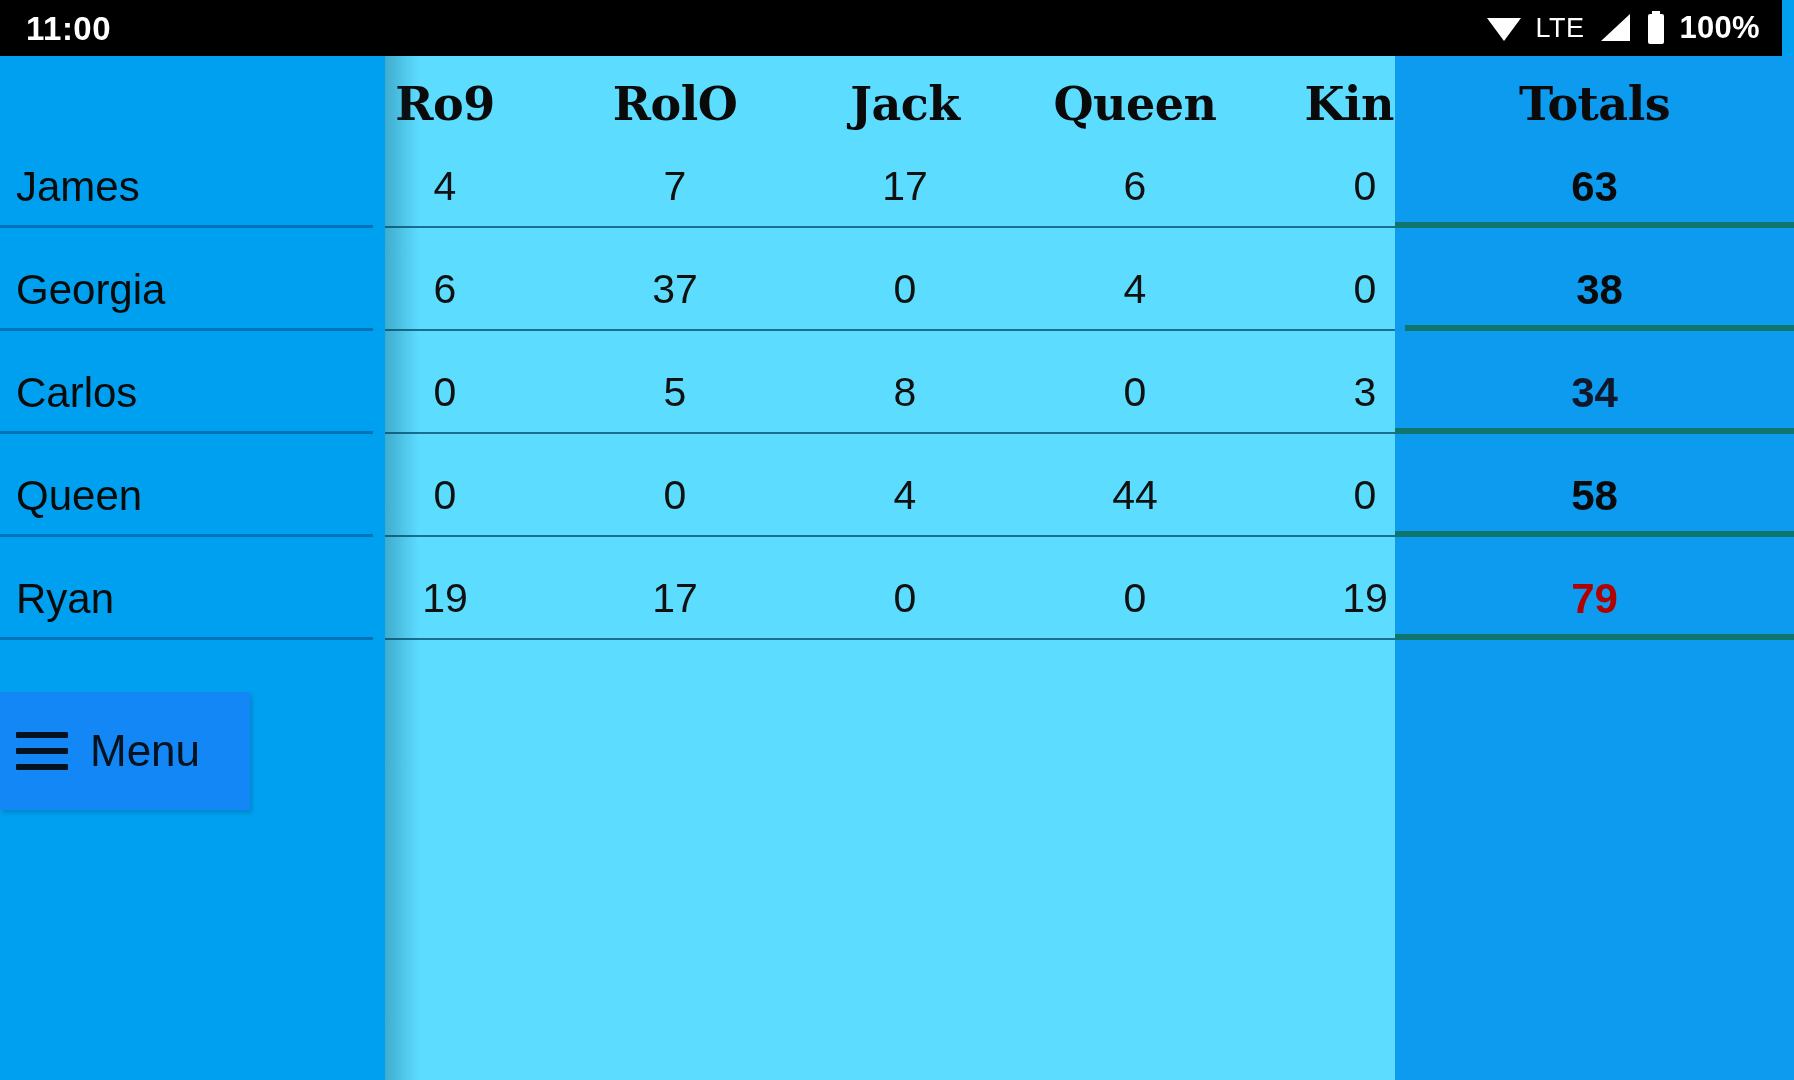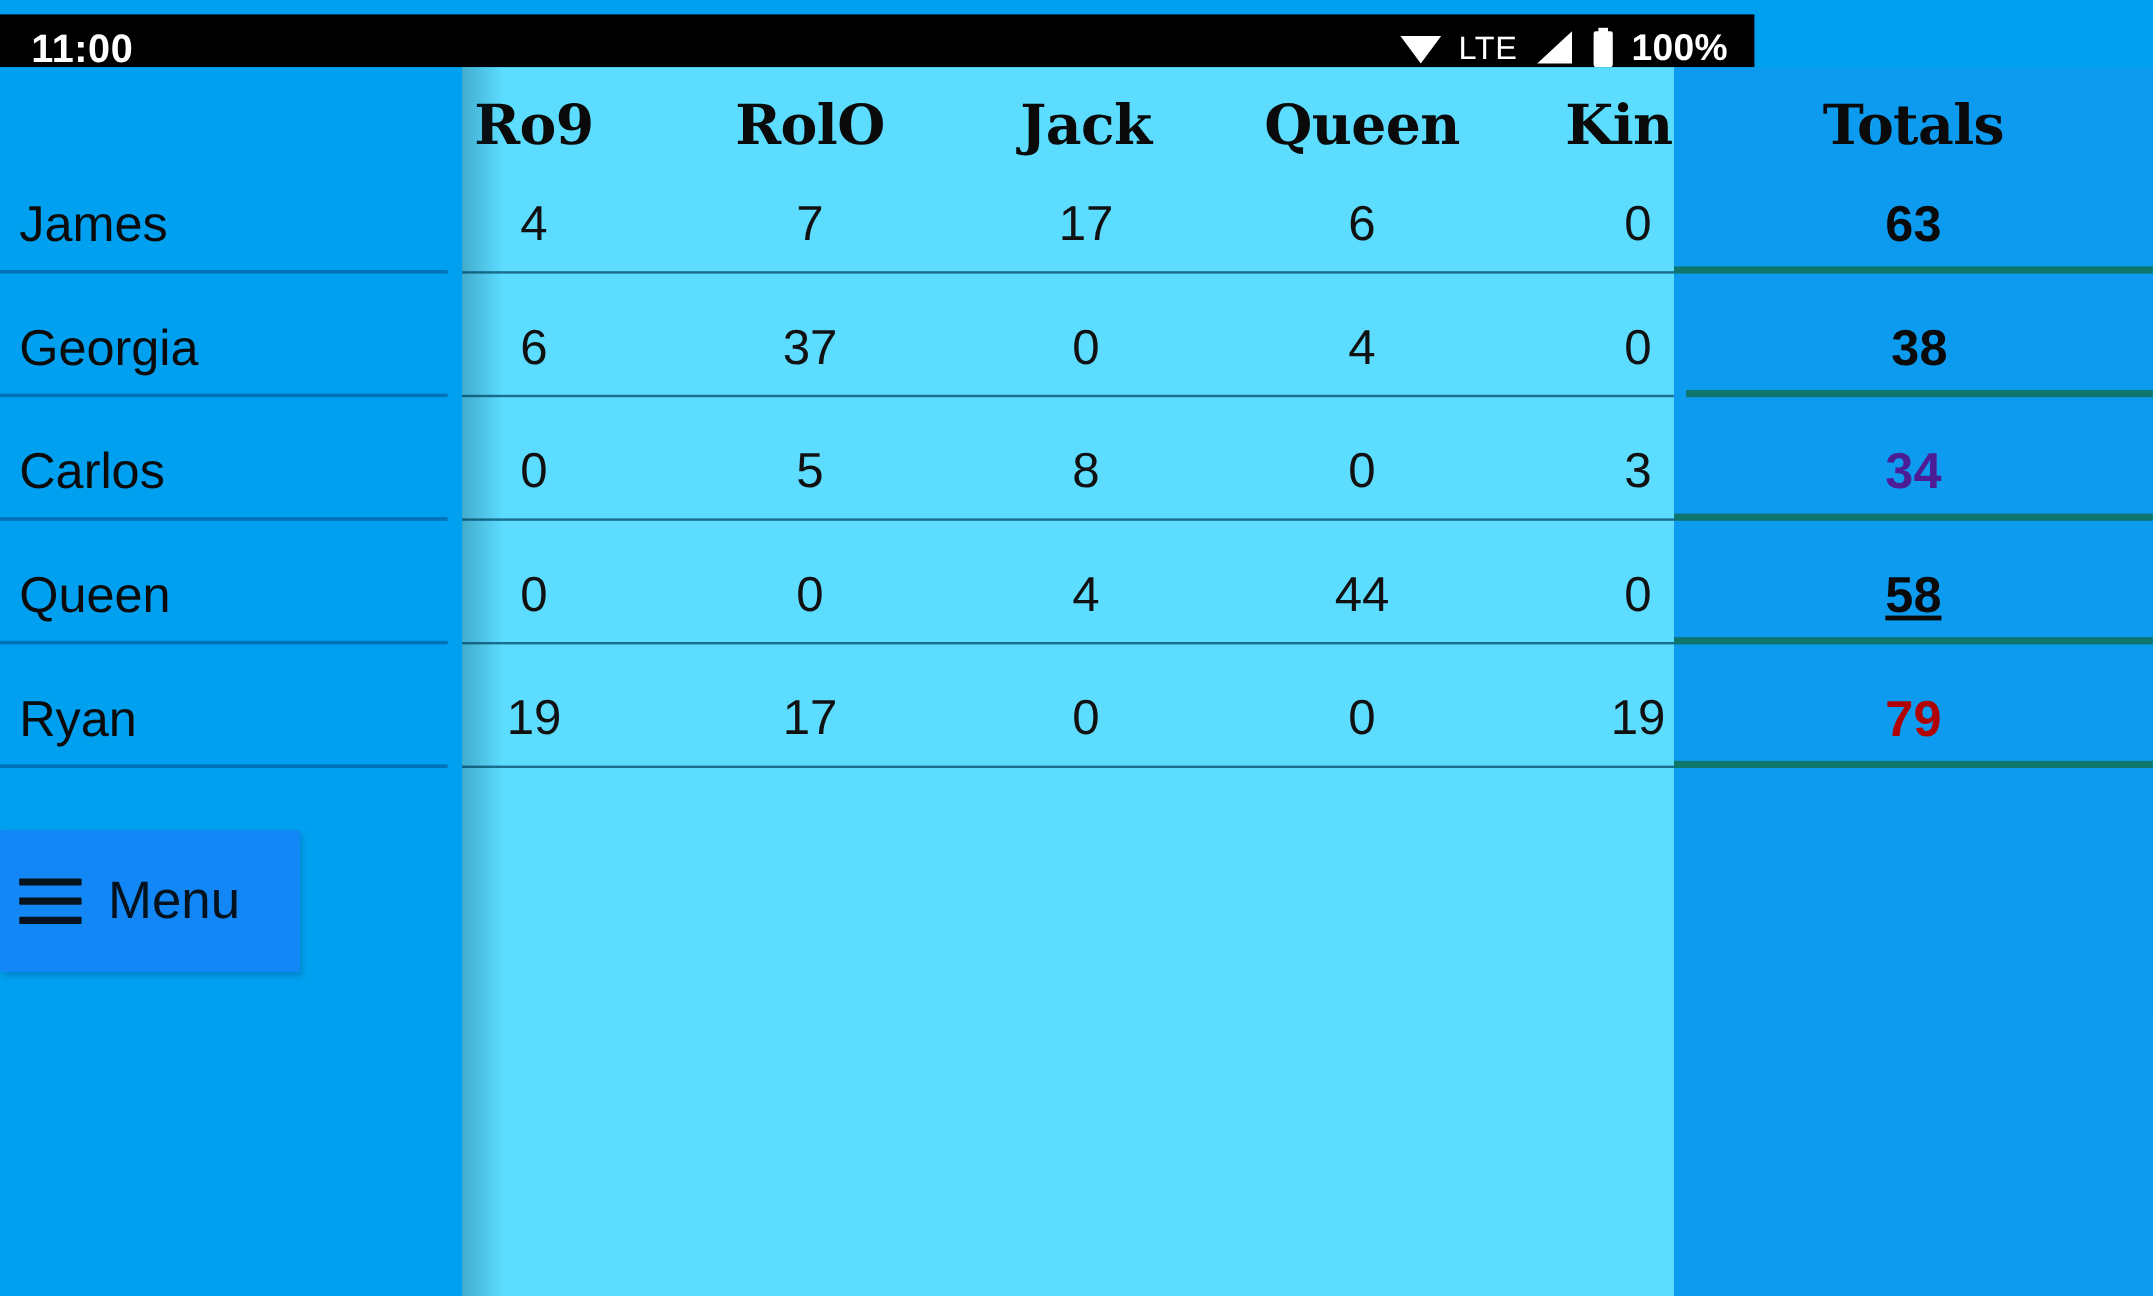--- a/index.html
+++ b/index.html
@@ -5,25 +5,24 @@
   * { margin:0; padding:0; box-sizing:border-box; }
   html, body {
     width:1794px; height:1080px;
     background:#00A0F0;
     font-family:"Liberation Sans", sans-serif;
     overflow:hidden;
   }
 
   
   #status-bar{
-    position:absolute; top:0; left:0; width:1462px; height:56px;
+    position:absolute; top:0; left:0; width:1782px; height:56px;
     background:#000; color:#fff;
     display:flex; align-items:center; justify-content:space-between;
     padding:0 22px 0 26px;
-    margin-top:12px;
   }
   #status-clock{ font-size:33px; font-weight:bold; letter-spacing:.5px; line-height:1; }
   #status-right{ display:flex; align-items:center; gap:13px; }
   .si{ display:flex; align-items:center; }
   #lte-label{ font-size:27px; font-weight:500; letter-spacing:.5px; }
   #battery-pct{ font-size:31px; font-weight:bold; letter-spacing:.3px; }
 
   
   #app{
     position:absolute; top:56px; left:0; width:1794px; height:1024px;
@@ -240,24 +239,24 @@
       <div class="hdr-cell">Totals</div>
     </div>
     <div id="totals-body">
         <div class="row">
           <div class="total-cell" style="color: rgb(10, 10, 10);">63</div>
         </div>
         <div class="row">
           <div class="total-cell" style="color: rgb(10, 10, 10); margin-left: 10px;">38</div>
         </div>
         <div class="row">
-          <div class="total-cell" style="color: #4c1d95;">34</div>
-        </div>
-        <div class="row">
-          <div class="total-cell" style="color: rgb(10, 10, 10); text-decoration: underline;">58</div>
+          <div class="total-cell" style="color: #0f172a;">34</div>
+        </div>
+        <div class="row">
+          <div class="total-cell" style="color: rgb(10, 10, 10);">58</div>
         </div>
         <div class="row">
           <div class="total-cell" style="color: rgb(176, 0, 0);">79</div>
         </div>
       </div>
   </div>
 
 </div>
 
 </body></html>

